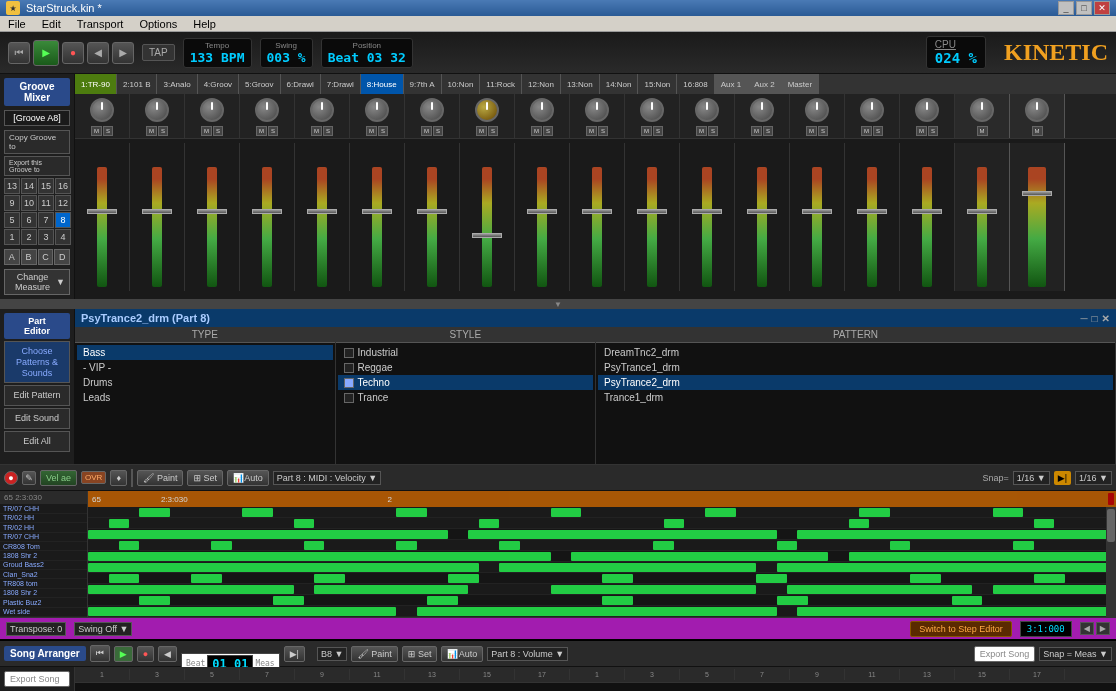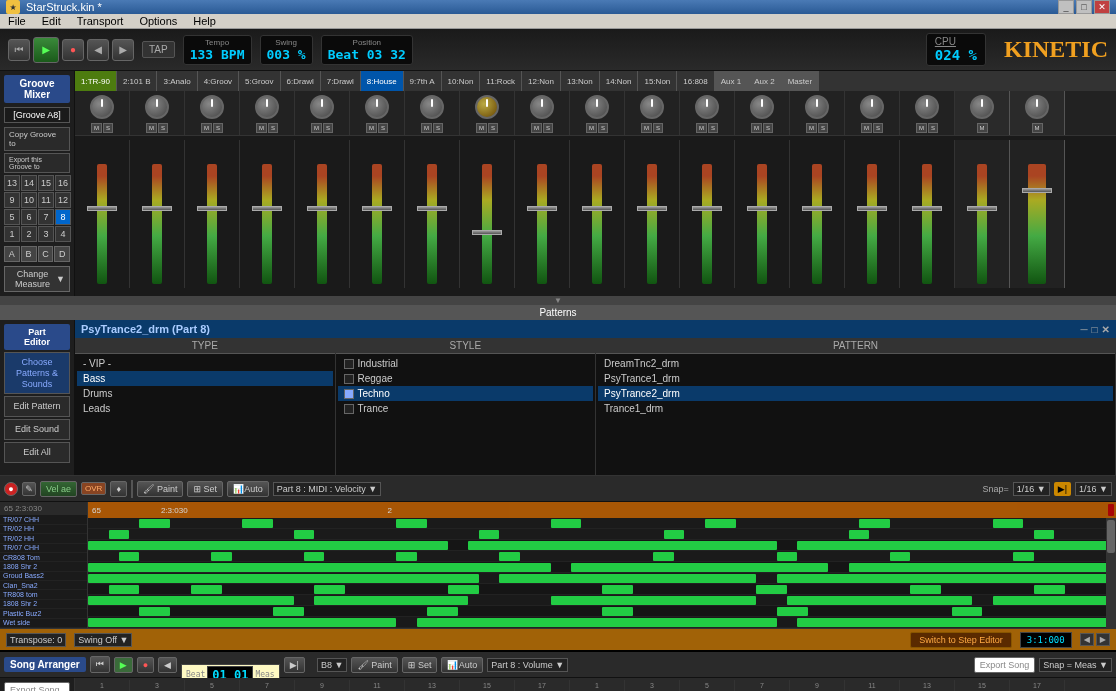--- a/index.html
+++ b/index.html
@@ -436,21 +436,20 @@
         </div>
       </div>
     </div>
   </div>
 
   <div style="background:#444; height:12px; display:flex; justify-content:center; align-items:center;">
     <div style="color:#888; font-size:8px;">▼</div>
   </div>
 
   <div style="display:flex; flex-direction:column; background:#111;">
-    <div class="pattern-header">Patterns</div>
 
     <div style="display:flex; height:155px;">
 
       <div class="pe-sidebar">
         <div class="pe-label">
           <div style="font-size:9px;">Part</div>
           <div style="font-size:9px;">Editor</div>
         </div>
         <div class="pe-btn active">
           <span>Choose Patterns &amp; Sounds</span>
@@ -473,22 +472,22 @@
             <div style="color:#aaa; font-size:10px; cursor:pointer;">─</div>
             <div style="color:#aaa; font-size:10px; cursor:pointer;">□</div>
             <div style="color:#aaa; font-size:10px; cursor:pointer;">✕</div>
           </div>
         </div>
         <div class="pe-columns">
 
           <div class="pe-col">
             <div class="pe-col-header">TYPE</div>
             <div class="pe-col-content">
+              <div class="pe-item selected">Bass</div>
               <div class="pe-item">- VIP -</div>
-              <div class="pe-item selected">Bass</div>
               <div class="pe-item">Drums</div>
               <div class="pe-item">Leads</div>
             </div>
           </div>
 
           <div class="pe-col">
             <div class="pe-col-header">STYLE</div>
             <div class="pe-col-content">
               <div class="pe-item">
                 <span class="pe-check"></span>Industrial
@@ -657,21 +656,21 @@
             <div style="position:absolute; left:69%; width:31%; height:9px; background:#22cc44; border-radius:1px; top:1px;"></div>
           </div>
 
           <div style="position:absolute; right:0; top:0; width:10px; height:100%; background:#333; display:flex; flex-direction:column; align-items:center;">
             <div style="background:#666; width:8px; height:30%; border-radius:2px; margin:2px 1px;"></div>
           </div>
         </div>
       </div>
     </div>
 
-    <div style="background:#a16207; height:22px; display:flex; align-items:center; padding:0 6px; gap:8px; border-top:1px solid #333;text-align:center;">
+    <div style="background:#a21caf; height:22px; display:flex; align-items:center; padding:0 6px; gap:8px; border-top:1px solid #333;text-align:center;">
       <div class="pr-select">
         <span>Transpose: 0</span>
       </div>
       <div class="pr-select">
         <span>Swing Off</span> ▼
       </div>
       <div style="flex:1;"></div>
       <div style="background:#5a2a00; border:1px solid #885500; color:#ffaa44; font-size:9px; padding:2px 8px; cursor:pointer; border-radius:2px;">
         <span>Switch to Step Editor</span>
       </div>
@@ -688,21 +687,21 @@
   <div style="background:#1e1e1e; border-top:2px solid #000; flex:1; display:flex; flex-direction:column;">
 
     <div class="sa-toolbar">
 
       <div style="display:flex; align-items:center; gap:4px;">
         <div class="sa-label">Song Arranger</div>
         <div class="sa-btn">⏮</div>
         <div class="sa-btn" style="background:#3a6a3a; color:#5f5;">▶</div>
         <div class="sa-btn" style="color:#f55;">●</div>
         <div class="sa-btn">◀</div>
-        <div style="background:#fef9c3; border:1px solid #444; color:#00ddff; font-family:monospace; font-size:11px; padding:1px 4px; display:flex; align-items:center; gap:2px;margin-top:20px;">
+        <div style="background:#ffffff; border:1px solid #444; color:#00ddff; font-family:monospace; font-size:11px; padding:1px 4px; display:flex; align-items:center; gap:2px;margin-top:20px;">
           <span style="color:#888; font-size:8px;">Beat</span>
           <span class="beat-display">01 01</span>
           <span style="color:#888; font-size:8px;">Meas</span>
         </div>
         <div class="sa-btn">▶|</div>
       </div>
       <div style="display:flex; align-items:center; gap:4px; margin-left:8px;">
         <div class="pr-select">
           <span>B8</span> ▼
         </div>

